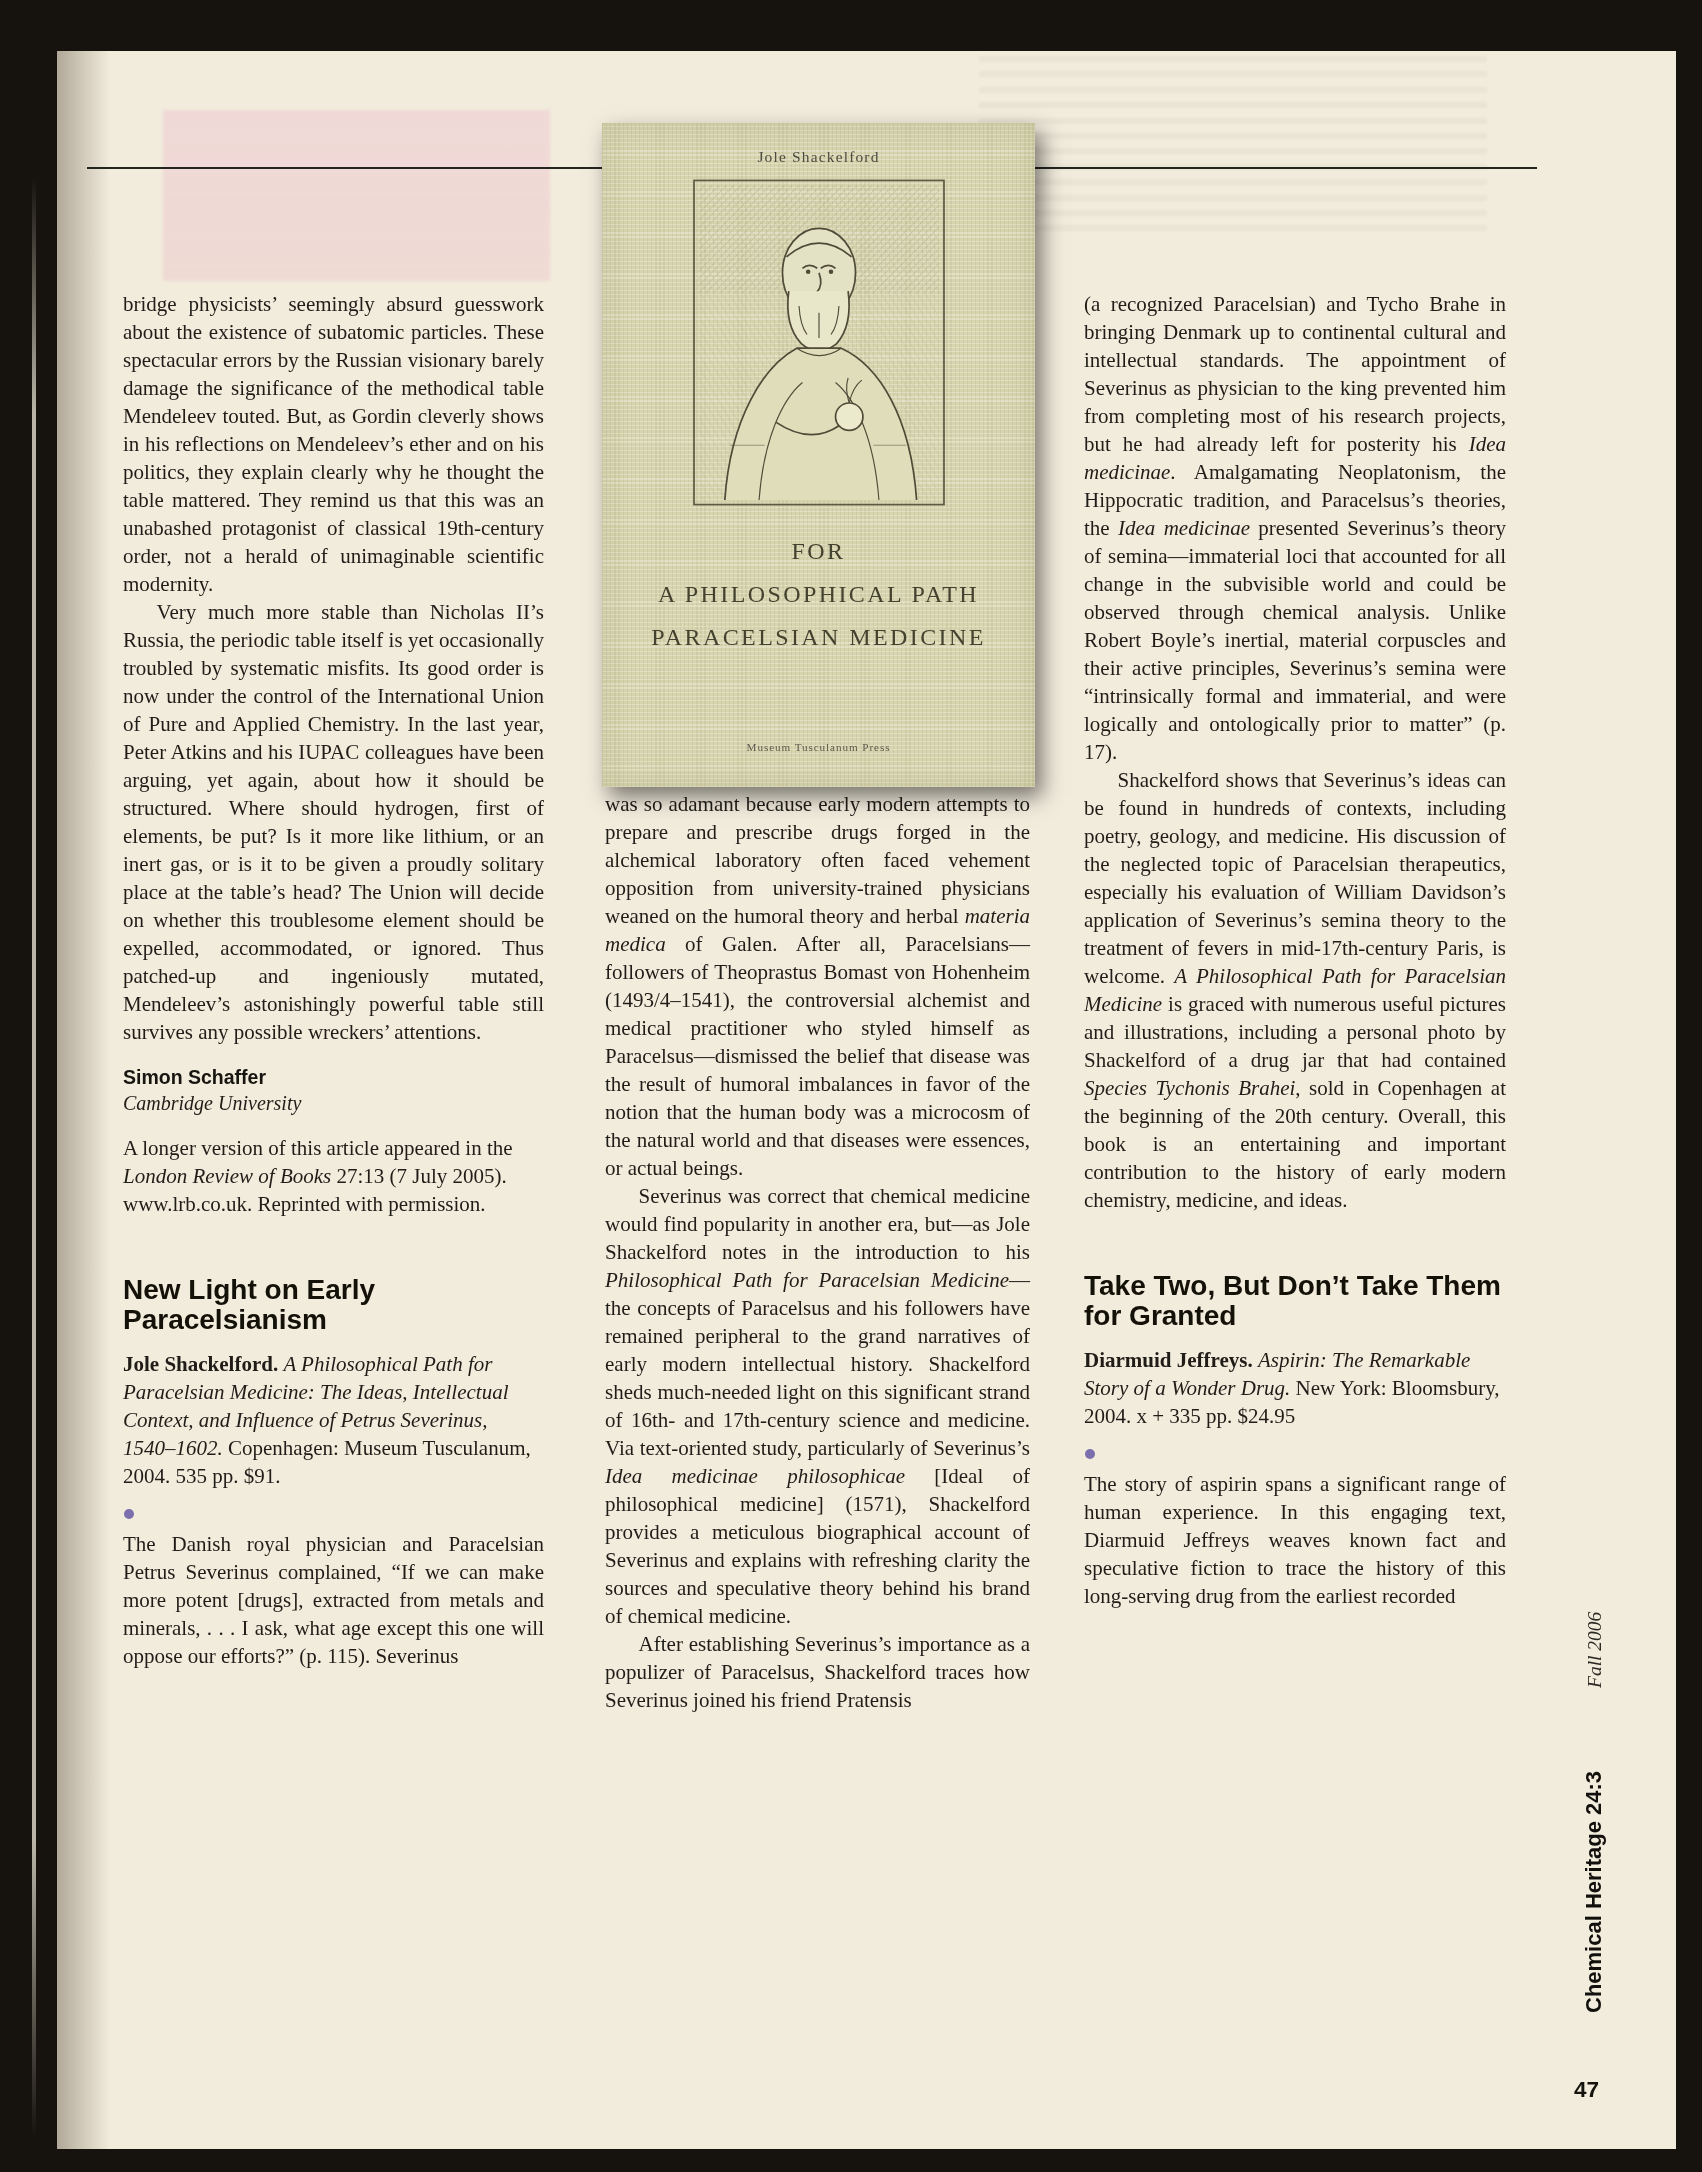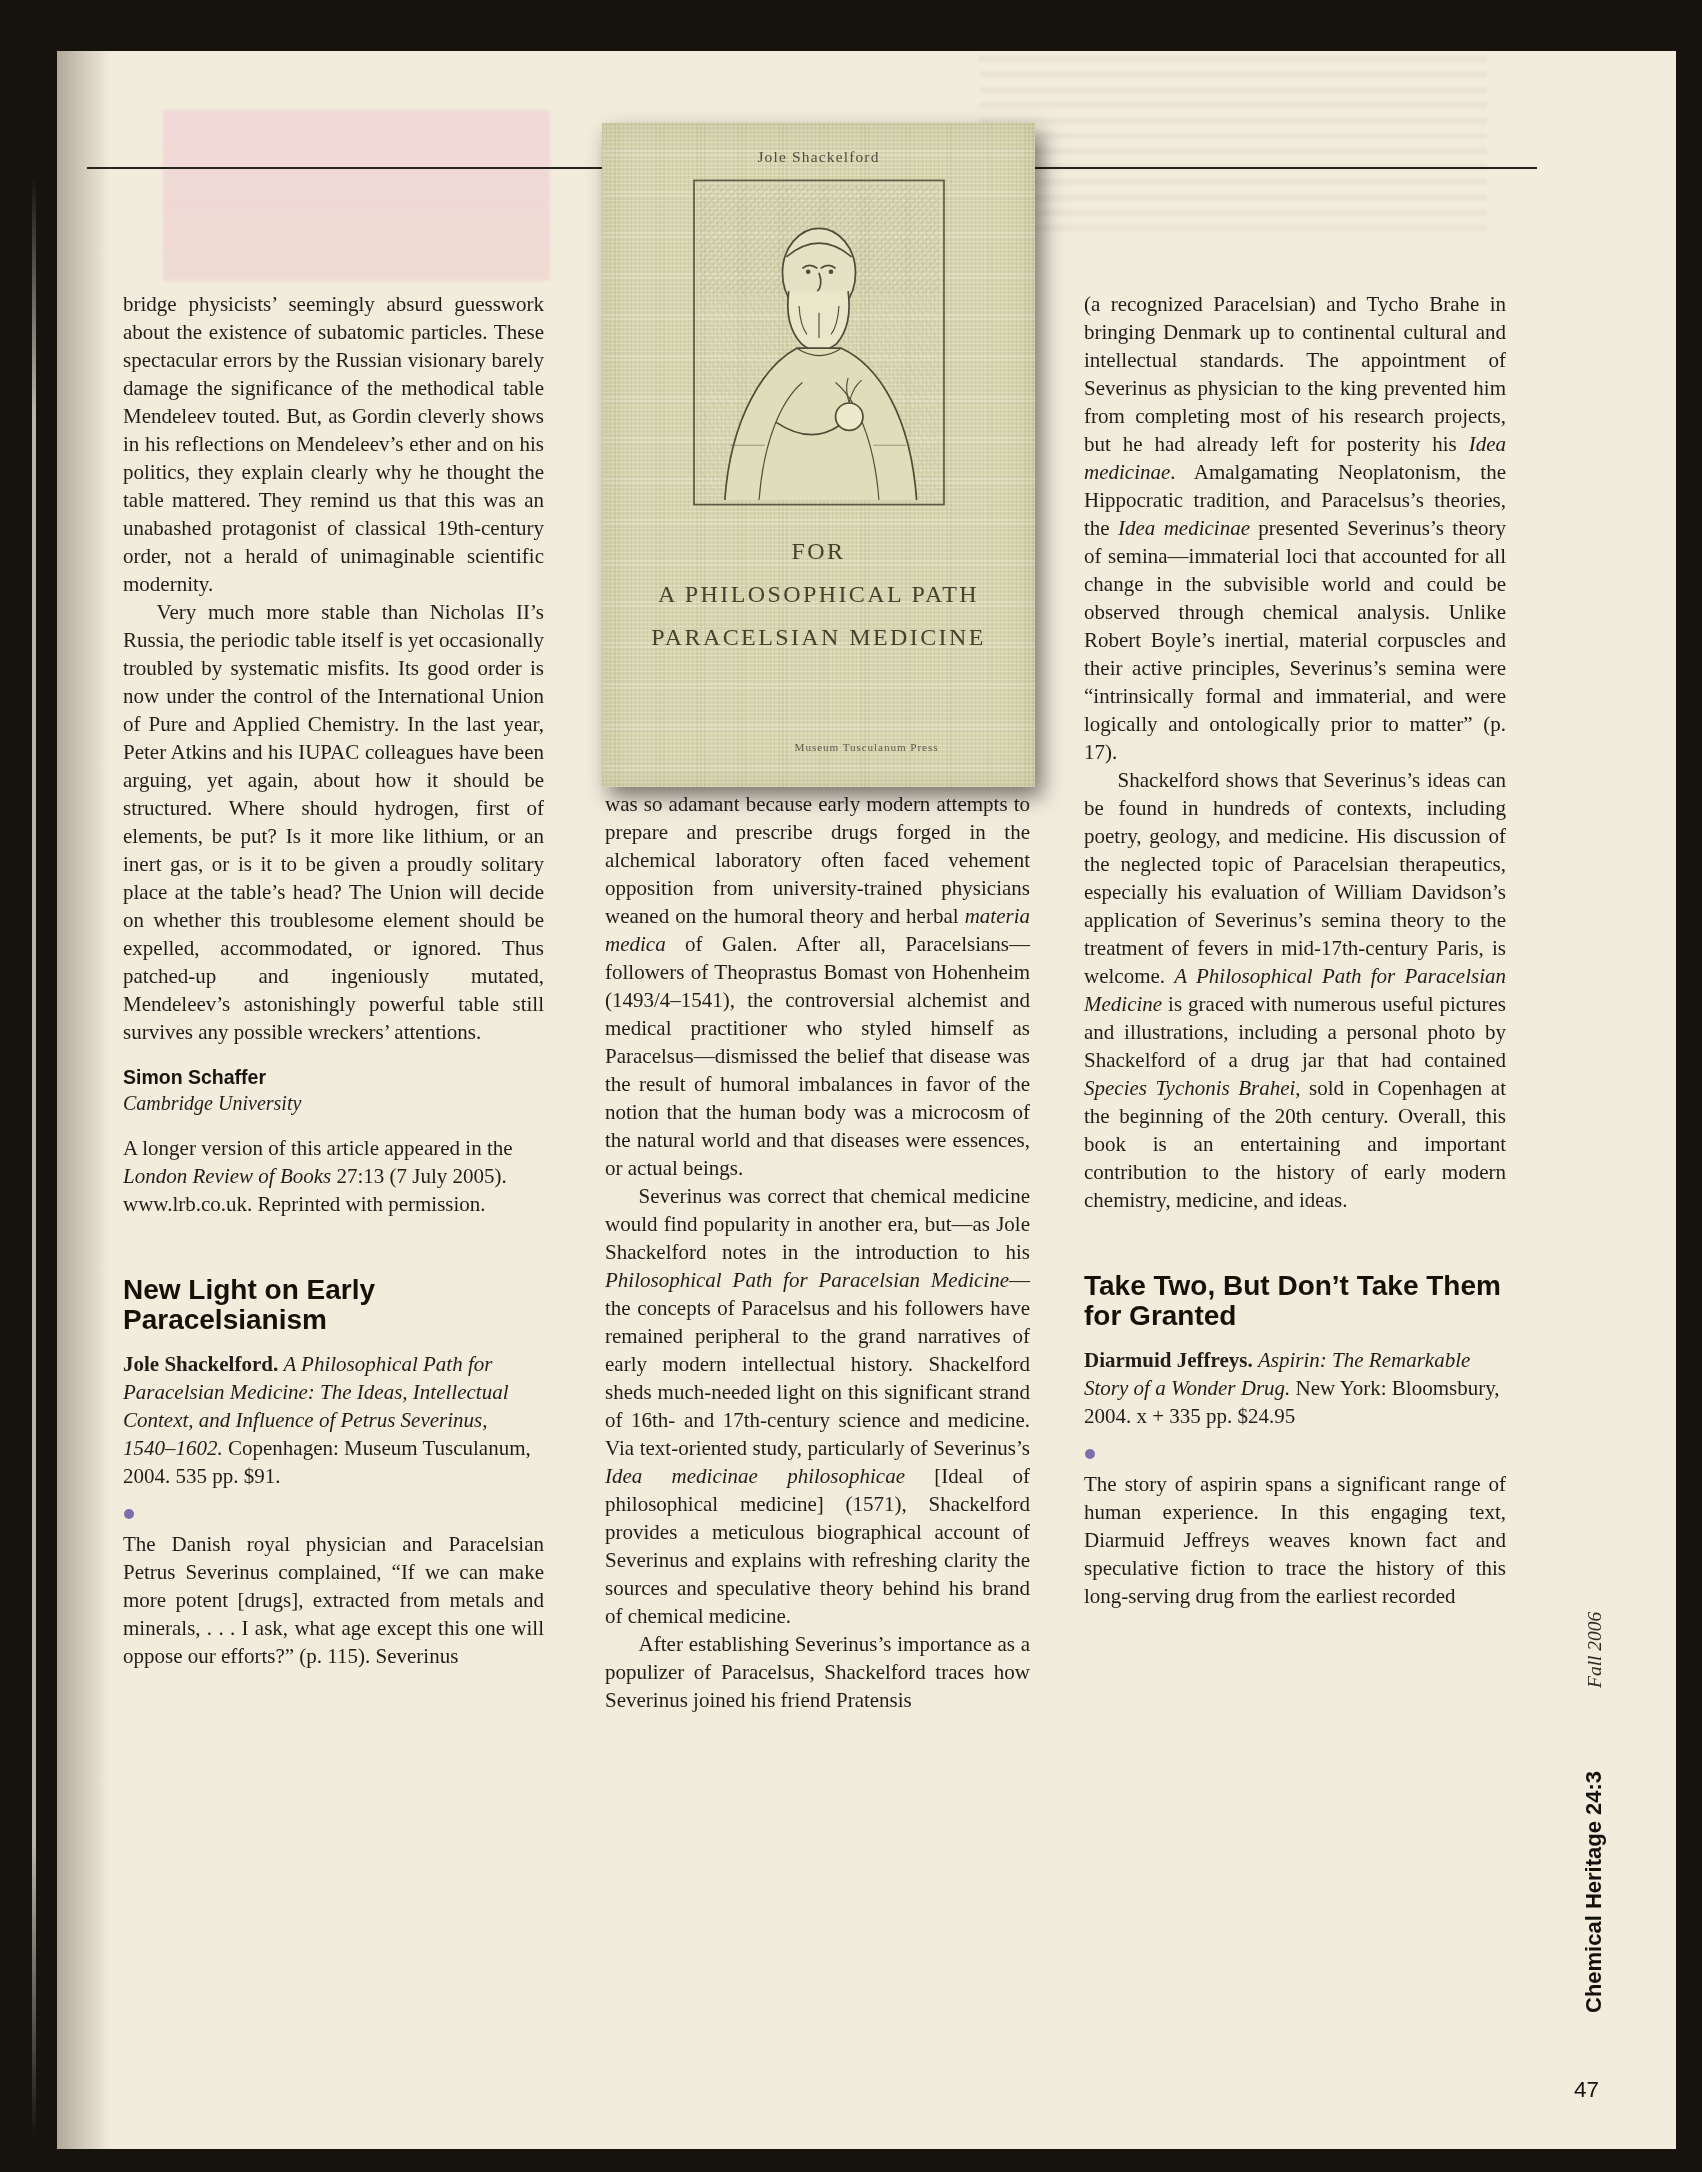--- a/index.html
+++ b/index.html
@@ -59,21 +59,21 @@
   .cover-title{
     position:absolute;top:407px;left:0;width:100%;text-align:center;
     font-size:24px;line-height:43px;letter-spacing:2.4px;color:#43422f;
   }
   .cover-subtitle{
     position:absolute;top:549px;left:0;width:100%;text-align:center;
     font-size:16px;line-height:24px;color:#3e3d33;
   }
   .cover-publisher{
     position:absolute;top:618px;left:0;width:100%;text-align:center;
-    font-size:11.2px;letter-spacing:0.9px;color:#5a594c;padding-left:48px;
+    font-size:11.2px;letter-spacing:0.9px;color:#5a594c;
   }
 
   
   .col{position:absolute;color:#201d18;font-size:21px;line-height:28px;}
   .col1{left:66px;top:239px;width:421px;}
   .col2{left:548px;top:739px;width:425px;}
   .col3{left:1027px;top:239px;width:422px;}
   .body-p{margin:0;text-align:justify;}
   .indent{text-indent:1.6em;}
   em{font-style:italic;}
@@ -100,21 +100,21 @@
   .spine-issue{
     position:absolute;left:1527px;top:1637px;transform-origin:0 0;transform:rotate(-90deg);
     font-style:italic;font-size:19.5px;color:#2c2a24;white-space:nowrap;
   }
   .spine-journal{
     position:absolute;left:1524px;top:1962px;transform-origin:0 0;transform:rotate(-90deg);
     font-family:"Liberation Sans",sans-serif;font-weight:bold;font-size:22px;color:#12100c;white-space:nowrap;
   }
   .page-number{
     position:absolute;left:1517px;top:2026px;
-    font-family:"Liberation Sans",sans-serif;font-weight:normal;font-size:22.5px;color:#15130e;
+    font-family:"Liberation Sans",sans-serif;font-weight:bold;font-size:22.5px;color:#15130e;
   }
 </style>
 </head>
 <body>
 
 <div class="spine-curl"></div>
 
 <div class="page" style="background: rgb(242, 236, 221);">
 
   <div class="ghost-pink"></div>

